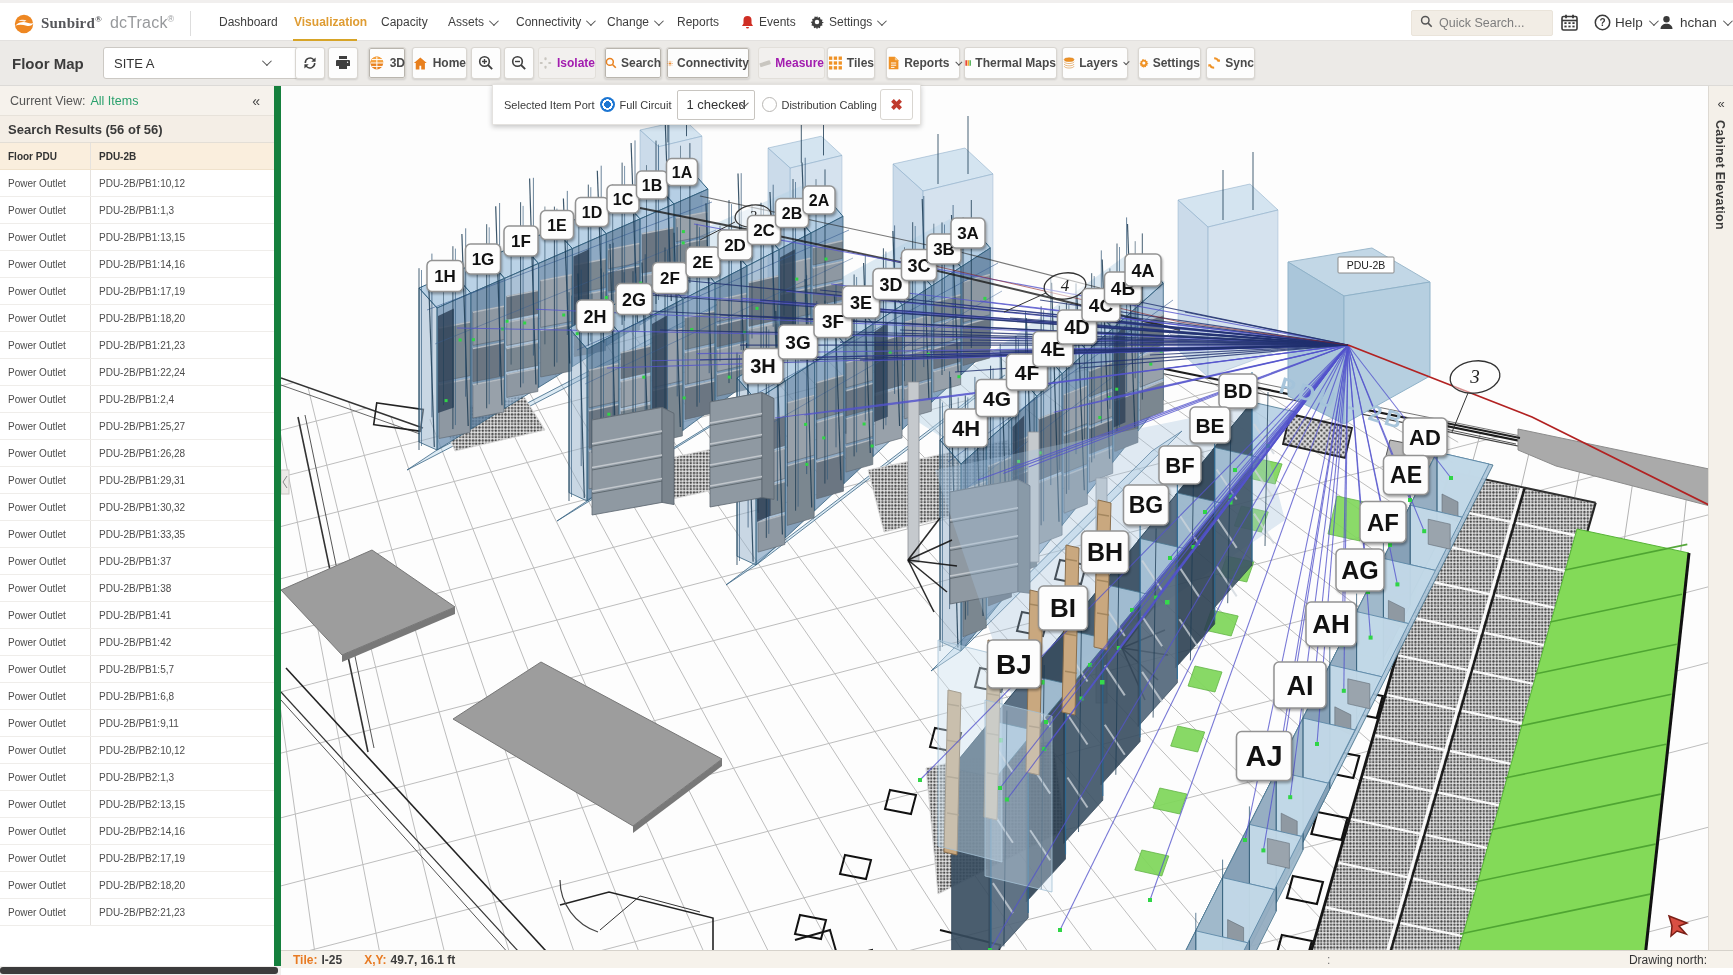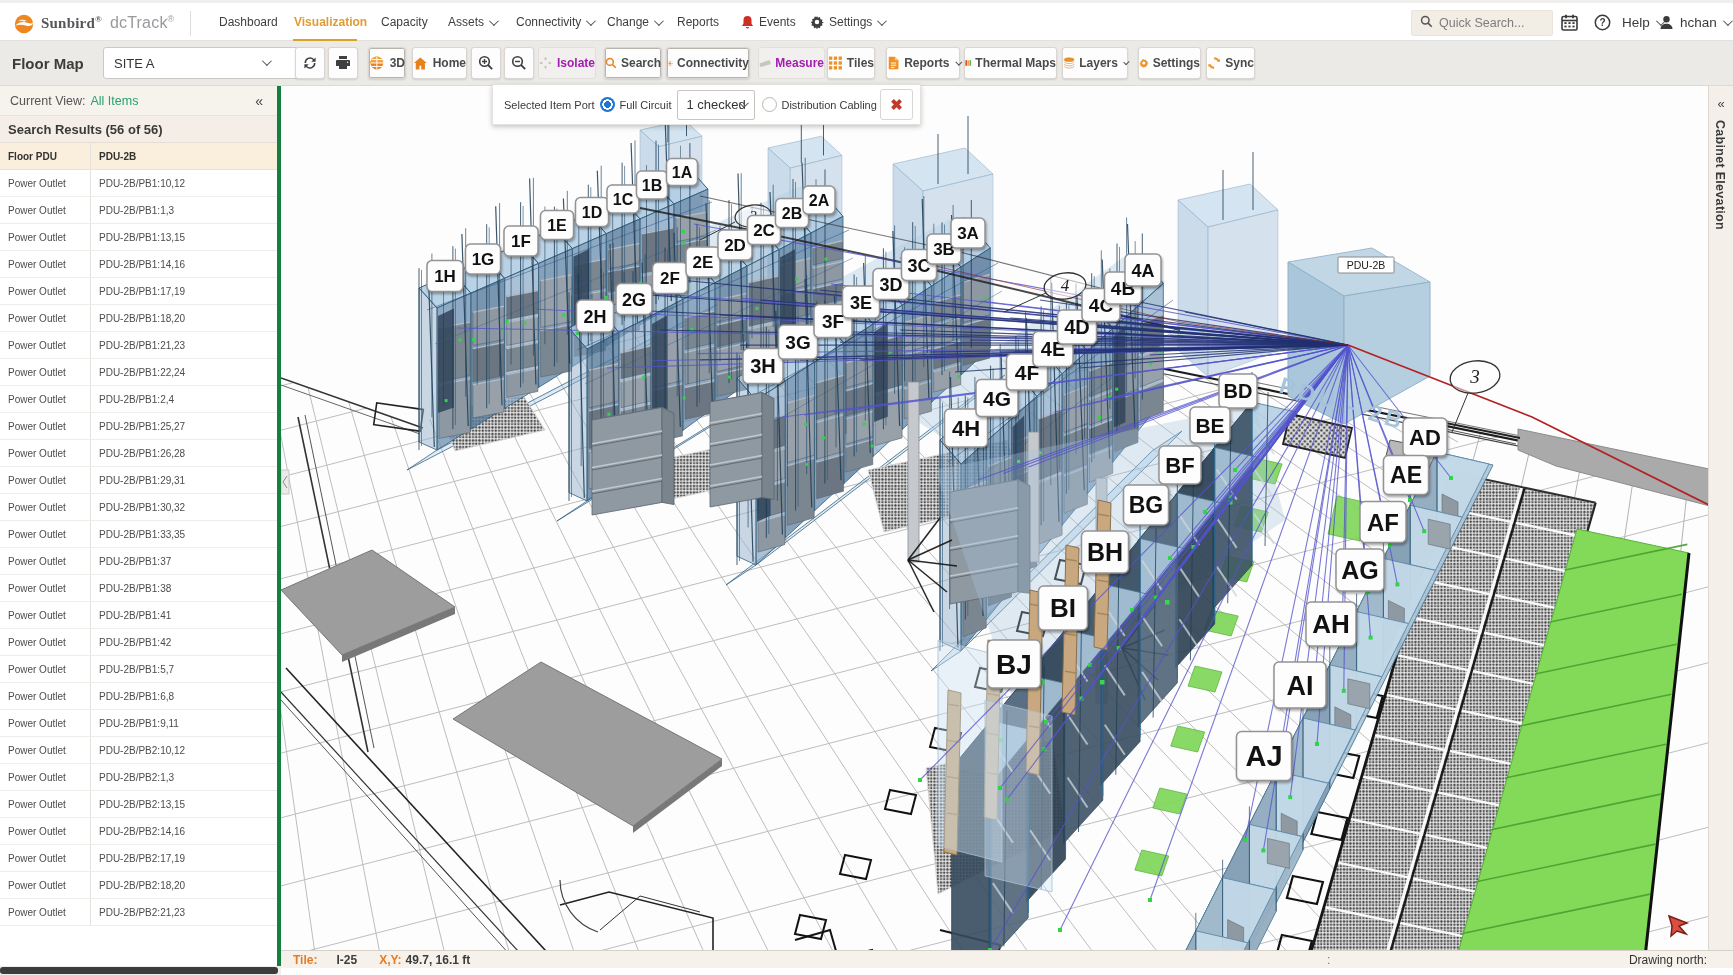--- a/index.html
+++ b/index.html
@@ -15,21 +15,21 @@
 .chev{display:inline-block;width:7px;height:7px;border-right:1.6px solid #555;border-bottom:1.6px solid #555;transform:rotate(45deg) translateY(-2px)}
 .viz{color:#df9c32;font-weight:bold;position:relative}
 .vizline{position:absolute;left:293px;top:36px;width:64px;height:3px;background:#d7a427}
 .qsearch{position:absolute;left:1411px;top:7px;width:142px;height:26px;background:#f2ede5;border:1px solid #eae4da;border-radius:2px;display:flex;align-items:center;color:#7d7d7d;font-size:12.5px}
 #toolbar{position:absolute;left:0;top:41px;width:1733px;height:45px;background:#eceae7;border-bottom:1px solid #dcdad7}
 .fmtitle{position:absolute;left:12px;top:14px;font-size:15px;font-weight:bold;color:#3c3c3c}
 .siteselect{position:absolute;left:103px;top:6px;width:198px;height:32px;background:#fff;border:1px solid #ccc9c4;border-radius:3px;font-size:13px;color:#333;display:flex;align-items:center;padding-left:10px}
 .tbtn{position:absolute;top:6px;height:32px;background:#fdfdfd;border:1px solid #d9d6d1;border-radius:3px;box-shadow:0 1px 2px rgba(0,0,0,.12);display:flex;align-items:center;justify-content:center;font-size:12px;font-weight:bold;color:#4a4a4a;white-space:nowrap}
 .tbtn.active{box-shadow:inset 0 0 0 1px #b9b5ae,0 1px 2px rgba(0,0,0,.12)}
 .tbtn.disabled{color:#a21caf;box-shadow:none;background:#f2f0ee;border-color:#e2dfda}
-#sidebar{position:absolute;left:0;top:86px;width:281px;height:880px;background:#fff;border-right:4px solid #15803d}
+#sidebar{position:absolute;left:0;top:86px;width:281px;height:880px;background:#fff;border-right:7px solid #15803d}
 .curview{height:30px;background:#f6f2ec;display:flex;align-items:center;font-size:12.5px;color:#555;border-bottom:1px solid #e7e2da}
 .allitems{color:#2aa06c;margin-left:5px}
 .dblchev{position:absolute;right:14px;font-size:14px;color:#444}
 .sresults{height:27px;background:#f4eee6;display:flex;align-items:center;font-size:13px;font-weight:bold;color:#3a3a3a;padding-left:8px;border-bottom:1px solid #e3ded6}
 .thead{height:26px;display:flex;font-size:12.5px;color:#4a4a4a;border-bottom:1px solid #d8d5d0;background:#fff;position:relative}
 .thc{display:flex;align-items:center;padding-left:8px}
 .sortchev{margin-left:auto;margin-right:6px;width:6px;height:6px;border-right:1.4px solid #888;border-bottom:1.4px solid #888;transform:rotate(45deg)}
 .menudots{position:absolute;right:3px;top:4px;color:#555;font-size:13px;letter-spacing:0;line-height:5px;text-align:center;width:12px}
 .trow{height:27px;display:flex;font-size:10px;color:#4c4c4c;border-bottom:1px solid #efedea;background:#fff}
 .trow.sel{background:#faeedd;font-weight:bold;color:#333;border-bottom:1px solid #f0e2cc}
@@ -115,21 +115,21 @@
           <rect x="3.4" y="11.6" width="2.2" height="1.8"></rect>
           <rect x="7.4" y="11.6" width="2.2" height="1.8"></rect>
           <rect x="11.4" y="11.6" width="2.2" height="1.8"></rect>
         </g>
       </svg></div>
     <div style="position:absolute;left:1594px;top:11px;display:flex;align-items:center;font-size:13.5px;color:#3a3a3a">
       <svg width="17" height="17" viewBox="0 0 17 17">
         <circle cx="8.5" cy="8.5" r="7.2" fill="none" stroke="#3a3a3a" stroke-width="1.5"></circle>
         <text x="8.5" y="12" font-family="Liberation Sans" font-size="10" font-weight="bold" fill="#3a3a3a" text-anchor="middle">?</text>
       </svg>
-      <span style="margin-left:11px">Help</span>
+      <span style="margin-left:4px">Help</span>
       <span class="chev" style="margin-left:6px"></span>
     </div>
     <div style="position:absolute;left:1659px;top:12px;display:flex;align-items:center;font-size:13.5px;color:#3a3a3a">
       <svg width="15" height="15" viewBox="0 0 15 15">
         <circle cx="7.5" cy="4.2" r="3.2" fill="#3a3a3a"></circle>
         <path d="M1.5 14c0-3.3 2.7-5.3 6-5.3s6 2 6 5.3z" fill="#3a3a3a"></path>
       </svg>
       <span style="margin-left:6px">hchan</span>
       <span class="chev" style="margin-left:6px"></span>
     </div>
@@ -1509,21 +1509,21 @@
     <div class="sbscroll">
       <div class="sbthumb"></div>
     </div>
   </div>
 <div id="rightpanel">
     <div style="text-align:center;margin-top:10px;font-size:13px;color:#444">«</div>
     <div class="cabelev">Cabinet Elevation</div>
   </div>
 <div id="statusbar">
     <span class="slabel" style="margin-left:12px">Tile:</span>
-    <span style="margin-left:19px;font-weight:bold">I-25</span>
+    <span style="margin-left:4px;font-weight:bold">I-25</span>
     <span class="slabel" style="margin-left:22px">X,Y:</span>
     <span style="margin-left:4px;font-weight:bold">49.7, 16.1 ft</span>
     <span style="position:absolute;left:1046px;color:#777">:</span>
     <span style="position:absolute;right:26px;color:#333">Drawing north:</span>
   </div>
 <div id="overlaybar">
     <span style="margin-left:11px">Selected Item Port</span>
     <span class="radio on" style="margin-left:5px"></span>
     <span style="margin-left:5px">Full Circuit</span>
     <div class="selbox" style="margin-left:6px">1 checked<span class="chev" style="position:absolute;right:8px;top:10px"></span></div>

